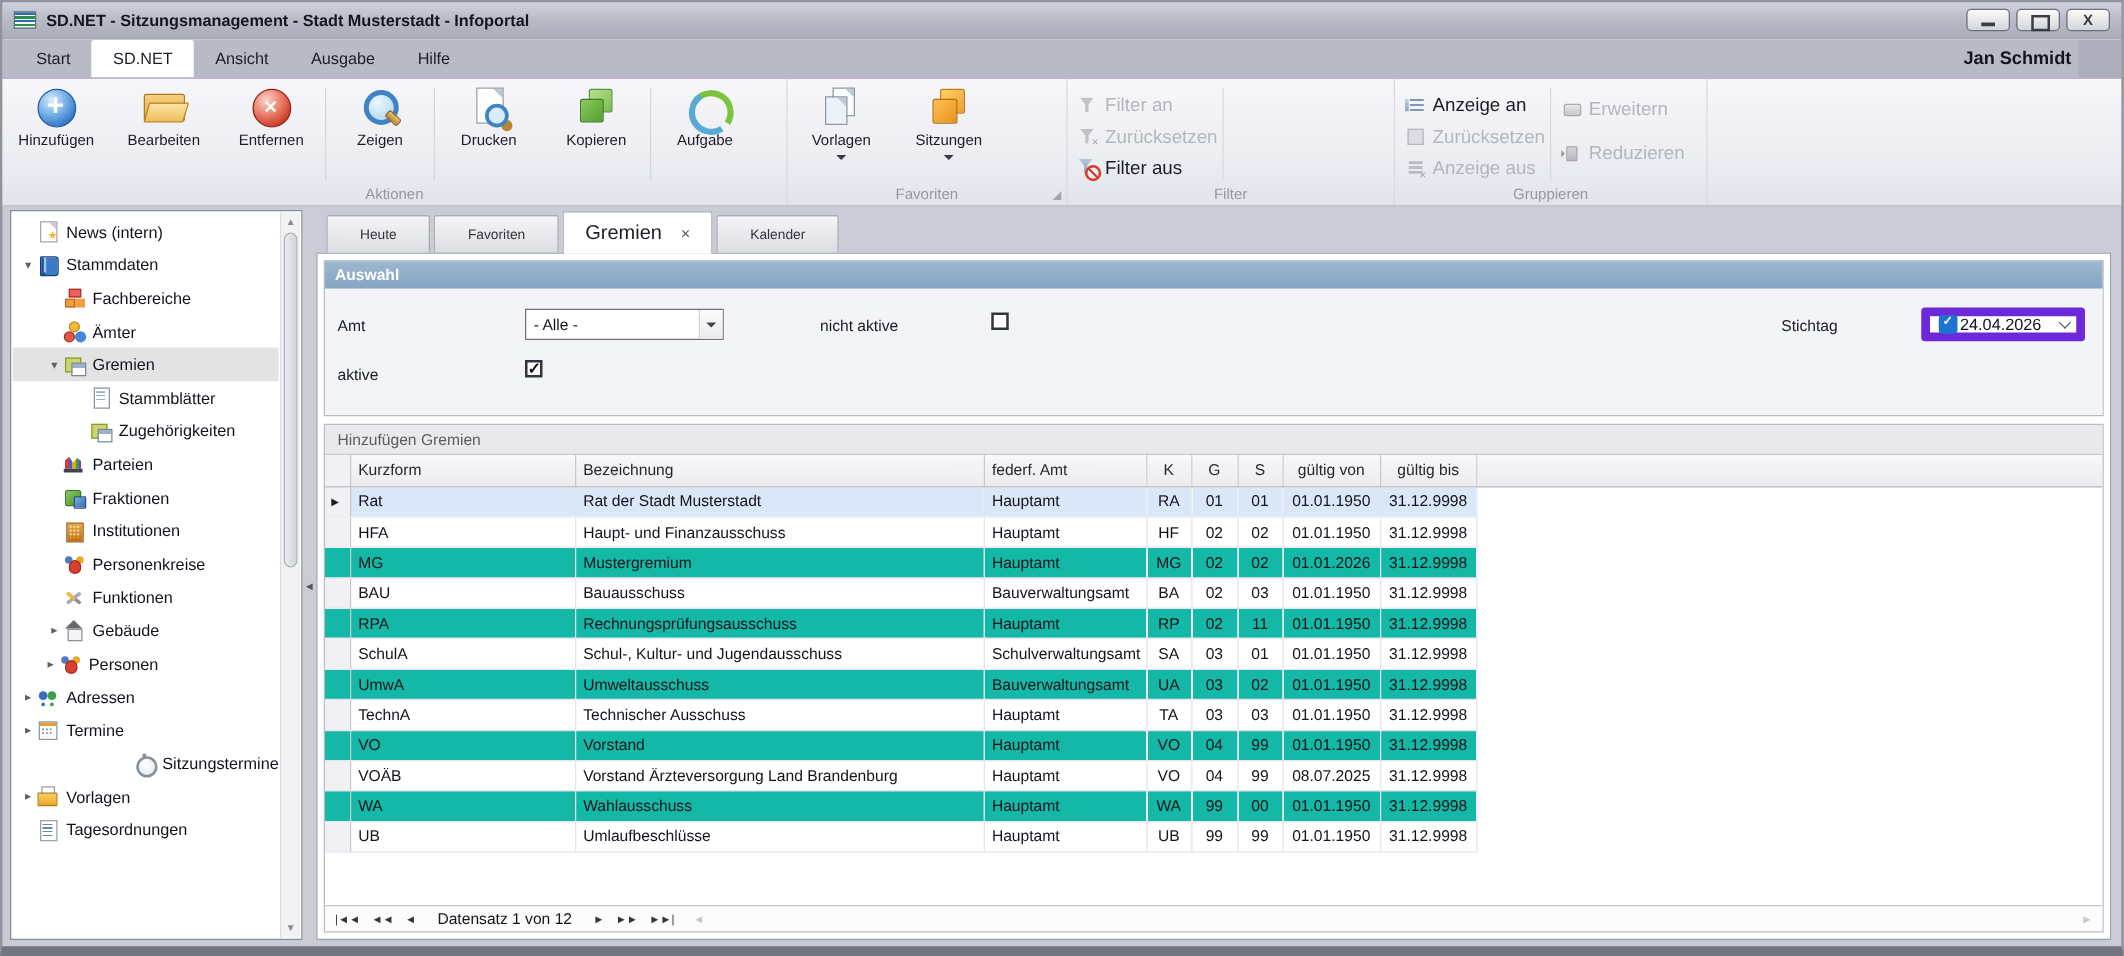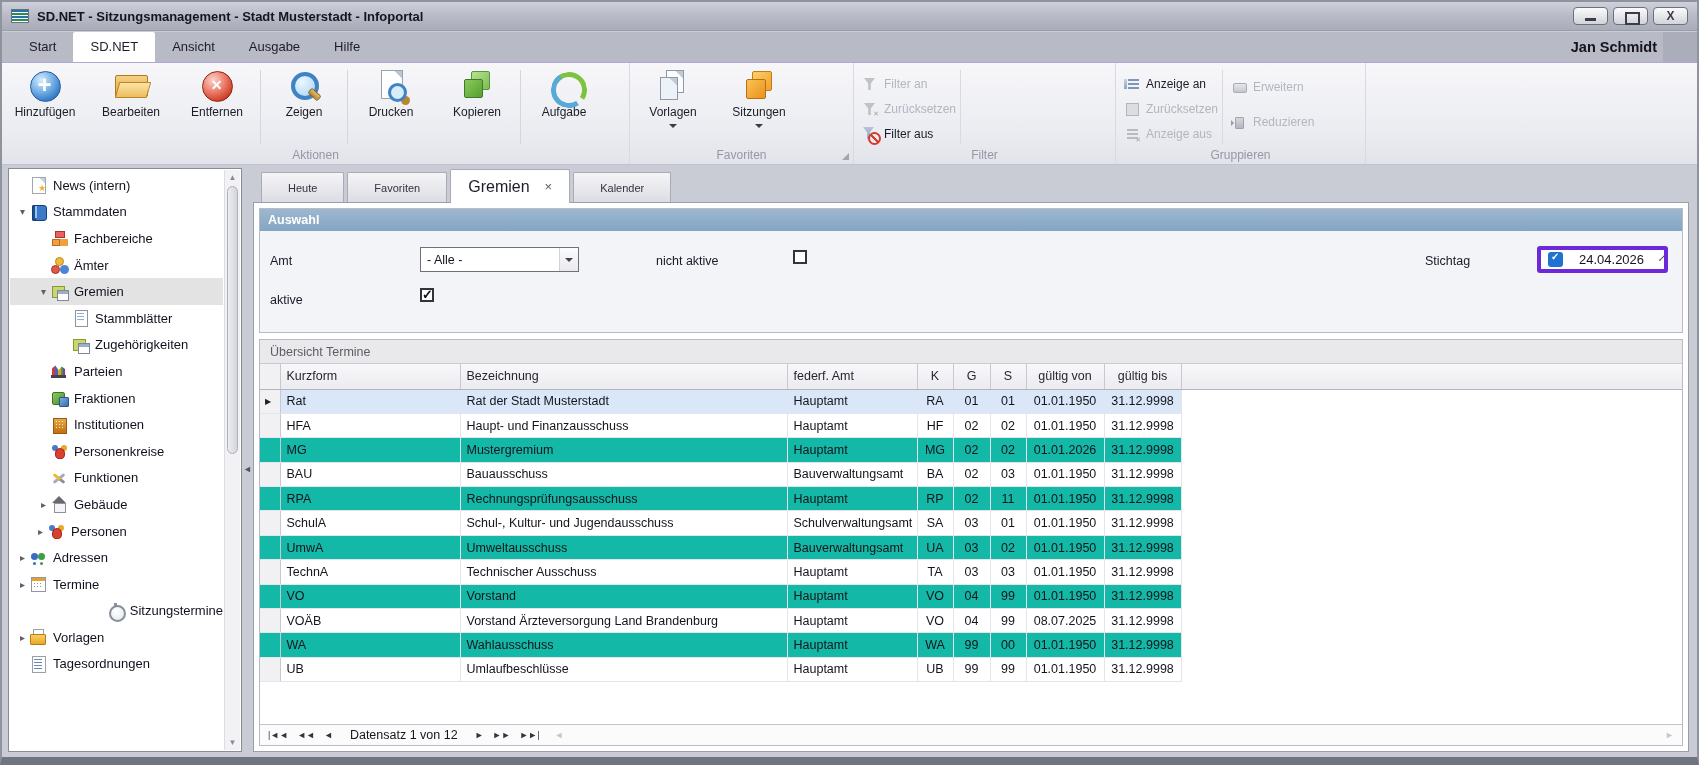--- a/index.html
+++ b/index.html
@@ -37,21 +37,21 @@
   .bigbtn{width:86px;padding-top:4px;display:flex;flex-direction:column;align-items:center;gap:4px;
     font-size:12px;color:#1c1c28;text-align:center;}
   .blabel{line-height:13px;}
   .vsep{width:1px;background:#d5d5dd;height:74px;margin-top:4px;flex:none;}
   .dcaret{width:0;height:0;border:4px solid transparent;border-top-color:#3a3a44;margin-top:1px;}
   .launcher{position:absolute;right:4px;bottom:4px;width:0;height:0;
     border-left:7px solid transparent;border-bottom:7px solid #a2a4b0;}
   .scol{display:flex;flex-direction:column;padding:6px 4px 0 8px;gap:1px;}
   .scol.second{padding-top:9px;gap:11px;}
   .scol-sep{width:1px;background:#d9d9e1;height:74px;margin-top:4px;}
-  .smallbtn{display:flex;align-items:center;gap:6px;font-size:12px;color:#1c1c28;height:24px;white-space:nowrap;}
+  .smallbtn{display:flex;align-items:center;gap:6px;font-size:15px;color:#1c1c28;height:24px;white-space:nowrap;}
   .smallbtn.disabled{color:#b3b5bf;}
   
   .bicon{width:34px;height:32px;position:relative;flex:none;}
   .ic-add::before{content:"";position:absolute;left:2px;top:1px;width:29px;height:29px;border-radius:50%;
     background:radial-gradient(circle at 35% 28%,#d8edfc,#7ab4e8 40%,#3077c4 78%,#1c5aa0);border:1px solid #265a9e;}
   .ic-add::after{content:"+";position:absolute;left:2px;top:1px;width:29px;height:29px;line-height:27px;
     text-align:center;color:#fff;font-size:24px;font-weight:bold;}
   .ic-remove::before{content:"";position:absolute;left:2px;top:1px;width:29px;height:29px;border-radius:50%;
     background:radial-gradient(circle at 35% 28%,#fad4ca,#ee8270 40%,#cc3a22 78%,#9e2010);border:1px solid #8e2414;}
   .ic-remove::after{content:"\2715";position:absolute;left:2px;top:1px;width:29px;height:29px;line-height:29px;
@@ -147,22 +147,22 @@
     font-size:12.5px;display:flex;align-items:center;padding:0 8px;}
   .auswahl-body{background:#f3f4f7;position:relative;height:101px;}
   .flabel{position:absolute;font-size:12.5px;color:#1a1a28;}
   .dd{position:absolute;left:160px;top:16px;width:159px;height:25px;border:1px solid #70707a;background:#fff;
     display:flex;align-items:center;font-size:12.5px;color:#14141e;padding-left:6px;}
   .dd-btn{margin-left:auto;width:19px;height:100%;border-left:1px solid #d2d2d8;
     background:linear-gradient(#fcfcfd,#e9e9ef);display:flex;align-items:center;justify-content:center;}
   .dd-btn::before{content:"";width:0;height:0;border:4px solid transparent;border-top-color:#444450;margin-top:4px;}
   .cb{position:absolute;width:14px;height:14px;border:2px solid #33333b;background:#fff;}
   .cb.checked::before{content:"\2713";position:absolute;left:0;top:-3px;font-size:13px;font-weight:bold;color:#111;}
-  .date-editor{position:absolute;left:1277px;top:15px;width:131px;height:27px;border:4px solid #6d28d9;
-    border-radius:3px;background:#fff;display:flex;align-items:center;padding:0 7px;gap:16px;font-size:13px;color:#14141e;}
+  .date-editor{position:absolute;left:1277px;top:15px;width:131px;height:27px;border:7px solid #6d28d9;
+    border-radius:3px;background:#fff;display:flex;align-items:center;padding:0 7px;gap:2px;font-size:13px;color:#14141e;}
   .date-cb{width:15px;height:15px;border-radius:3px;background:#1e73d2;position:relative;flex:none;}
   .date-cb::before{content:"\2713";position:absolute;left:3px;top:-1px;font-size:10px;color:#fff;font-weight:bold;}
   .date-chevron{margin-left:auto;width:7px;height:7px;border-right:1.6px solid #555560;border-bottom:1.6px solid #555560;
     transform:rotate(45deg) translateY(-2px);}
   
   .grid-panel{flex:1;border:1px solid #b9bcc6;position:relative;display:flex;flex-direction:column;background:#fff;overflow:hidden;}
   .grid-caption{height:24px;flex:none;background:#e9e9ec;border-bottom:1px solid #c9c9d1;display:flex;
     align-items:center;padding:0 10px;font-size:12.5px;color:#5c5c68;}
   .grid-body{flex:1;overflow:hidden;}
   table{border-collapse:collapse;table-layout:fixed;width:100%;}
@@ -529,21 +529,21 @@
           <span class="flabel" style="left:1165px;top:23px">Stichtag</span>
           <span class="date-editor">
             <span class="date-cb"></span>
             <span>24.04.2026</span>
             <span class="date-chevron"></span>
           </span>
         </div>
       </div>
 
       <div class="grid-panel">
-        <div class="grid-caption">Übersicht Termine</div>
+        <div class="grid-caption">Hinzufügen Gremien</div>
         <div class="grid-body">
           <table>
             <colgroup id="grid-cols">
                 <col style="width: 20px;">
                 <col style="width: 180px;">
                 <col style="width: 327px;">
                 <col style="width: 130px;">
                 <col style="width: 36px;">
                 <col style="width: 37px;">
                 <col style="width: 36px;">

